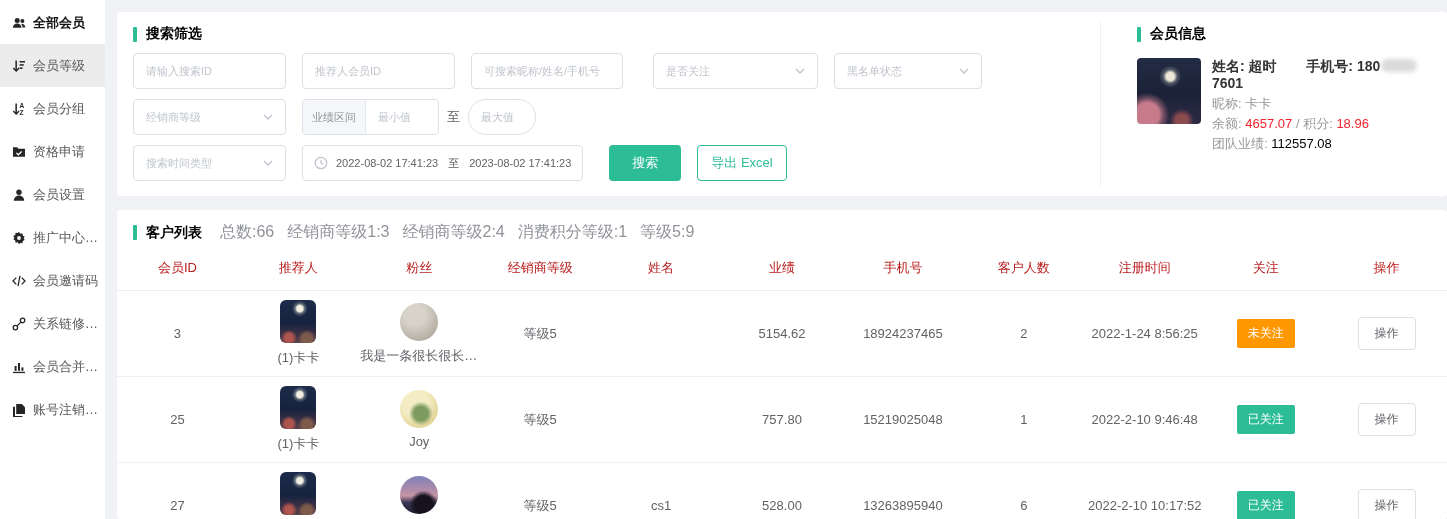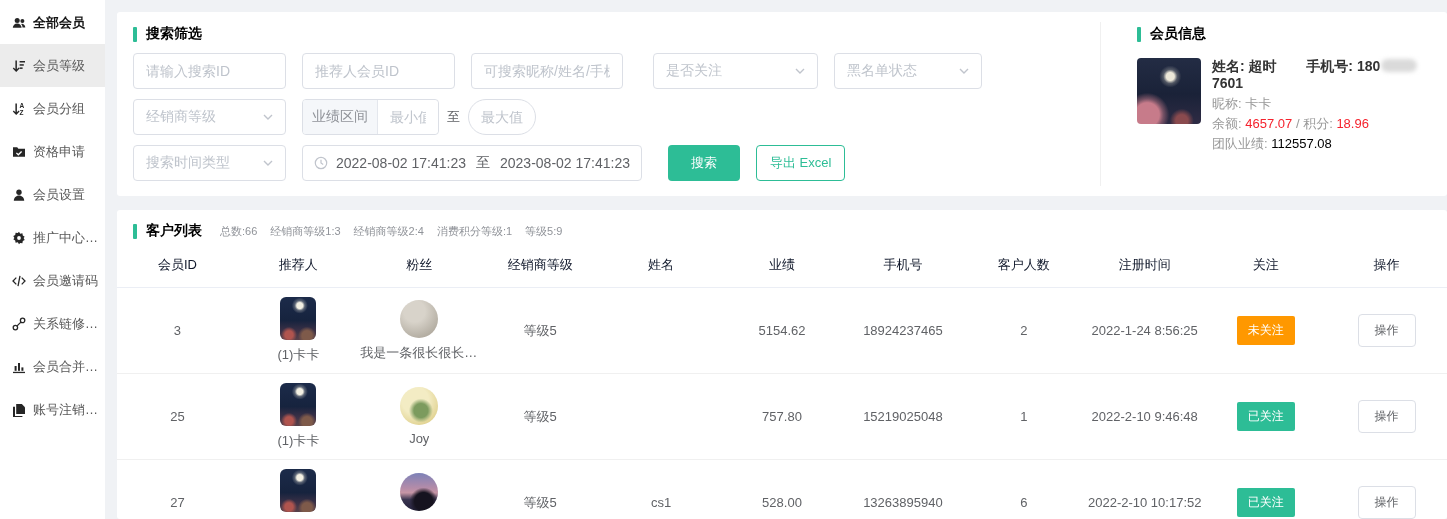--- a/index.html
+++ b/index.html
@@ -24,21 +24,21 @@
   .card { background:#fff; border-radius:3px; }
   .filter-card { height:184px; display:flex; flex-shrink:0; }
   .filter-left { width:983px; flex-shrink:0; padding:13px 16px 0; }
   .member-info { flex:1; border-left:1px solid #f0f0f0; margin:10px 0; padding:3px 10px 0 36px; }
   .sec-title { display:flex; align-items:center; font-size:14px; font-weight:bold; color:#000000; }
   .sec-title::before { content:""; display:inline-block; width:4px; height:15px;
                        background:var(--accent); margin-right:9px; border-radius:1px; }
   .filter-row { display:flex; align-items:center; margin-top:10px; }
   .inp, .sel, .range-group, .date-box {
     height:36px; border:1px solid #dcdfe6; border-radius:4px; background:#fff;
-    font-size:14px; color:#606266;
+    font-size:11px; color:#606266;
   }
   .inp { padding:0 12px; outline:none; }
   .inp::placeholder { color:#bfc4cc; }
   .sel { display:flex; align-items:center; justify-content:space-between;
          padding:0 12px; color:#bfc4cc; cursor:pointer; }
   .sel svg { width:10px; height:6px; }
   .w153 { width:153px; } .w172 { width:152px; } .w165 { width:165px; } .w148 { width:148px; }
   .mr16 { margin-right:16px; } .ml30 { margin-left:30px; }
   .range-group { display:flex; align-items:stretch; overflow:hidden; margin-left:16px; width:137px; }
   .range-label { background:#f5f7fa; color:#909399; display:flex; align-items:center;
@@ -67,25 +67,25 @@
   .mi-line1 .gap { display:inline-block; width:22px; }
   .phone-blur { display:inline-block; width:36px; height:13px; background:#dadada;
                 border-radius:7px; filter:blur(2px); vertical-align:-1px; margin:0 1px; }
   .mi-line { margin-top:3px; }
   .red { color:var(--danger); }
   .dark { color:#000000; }
   
   .list-card { flex:1; margin-top:14px; padding-top:12px; display:flex; flex-direction:column;
                overflow:hidden; }
   .list-head { display:flex; align-items:center; padding:0 16px; }
-  .stats { display:flex; gap:13px; margin-left:18px; color:#909399; font-size:11px; }
+  .stats { display:flex; gap:13px; margin-left:18px; color:#909399; font-size:16px; }
   .thead, .trow { display:grid; grid-template-columns:repeat(11,1fr); text-align:center;
                   align-items:center; }
   .thead { margin-top:16px; padding-bottom:13px; border-bottom:1px solid #ebeef5;
-           color:#0f172a; font-size:13px; }
+           color:#b91c1c; font-size:13px; }
   .trow { height:86px; border-bottom:1px solid #f0f0f0; font-size:13px; color:#606266; }
   .cell-stack { display:flex; flex-direction:column; align-items:center; gap:6px; }
   .ref-avatar { width:36px; height:43px; border-radius:6px;
     background:
       radial-gradient(circle at 55% 20%, #f2efe2 0 3px, rgba(242,239,226,.3) 5px, transparent 8px),
       radial-gradient(circle at 25% 88%, #b0544e 0 4px, transparent 8px),
       radial-gradient(circle at 75% 90%, #7e5a4a 0 5px, transparent 9px),
       linear-gradient(180deg,#1c2b4a 0%,#16233e 55%,#3a3046 78%,#59414a 100%); }
   .fan-avatar { width:38px; height:38px; border-radius:50%; }
   .fa-sphere { background:radial-gradient(circle at 38% 30%, #d8d3ca 0 30%, #b8b2a7 70%, #a29a8e 100%); }

